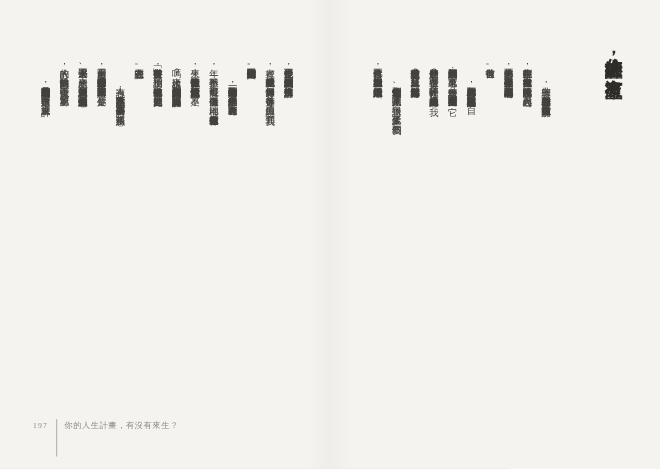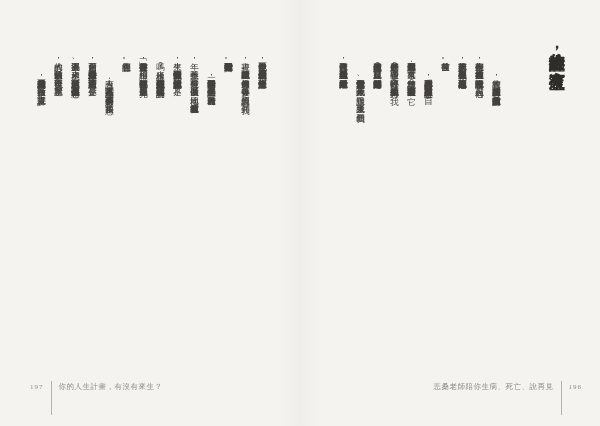--- a/index.html
+++ b/index.html
@@ -93,25 +93,20 @@
       <div class="col">乎未死之前的苦樂，死後與來生的事完全不在意，這表示在他的內心深處並不相</div>
       <div class="col">信有前後世。</div>
       <div class="col indent">其實不必到真心相信的程度，只要心裡有一點「說不定有來世」的疑慮，自</div>
       <div class="col">然就會想到幾個問題：萬一有來世，我該怎麼辦？來世的投生處有哪些選項？它</div>
       <div class="col">們各是什麼狀態？在這些選項中，哪裡比較好？為了成功投生到想去的地方，我</div>
       <div class="col">現在應該做什麼準備？就算只是起疑，都會開始朝這個方向做一點盤算。</div>
       <div class="col indent">這輩子我們肯定能活到七、八十歲才死嗎？很難講，死緣太多了，我們不知</div>
       <div class="col">道自己何時會死，所以根本不知道自己能活到幾歲，雖然不一定能繼續活很久，</div>
     </div>
 
-  <div class="footer footer-right">
-    <span class="ftitle">悲桑老師陪你生病、死亡、說再見</span>
-    <span class="divider"></span>
-    <span class="pageno">196</span>
-  </div>
 
   <div class="page-text page-text-left">
       <div class="col">但也不是完全沒可能，所以我們會規劃理想的老年生活，把這件事情放進人生計</div>
       <div class="col">畫裡，並從現在就開始準備，例如保養身體、存退休金等等，但說真的，我們其</div>
       <div class="col">實並不確定自己能不能活到那個時候。</div>
       <div class="col indent">為什麼明知自己不一定能活到老年，卻仍然計畫老年生活？因為可能會有老</div>
       <div class="col">年，雖然不一定，但是有可能，所以要做準備。同樣地，就算你還沒有很相信有</div>
       <div class="col">來生，但只要沒有完全排除這個可能性，就應該為這個可能性做一點準備。不是</div>
       <div class="col">嗎？這樣說來，如果你的人生計畫裡完全沒有想到來生，無論嘴上說得再好聽，</div>
       <div class="col">對於「前後世存在」這件事，別說相信，就連稍微懷疑都沒有，那就等同是完全</div>

